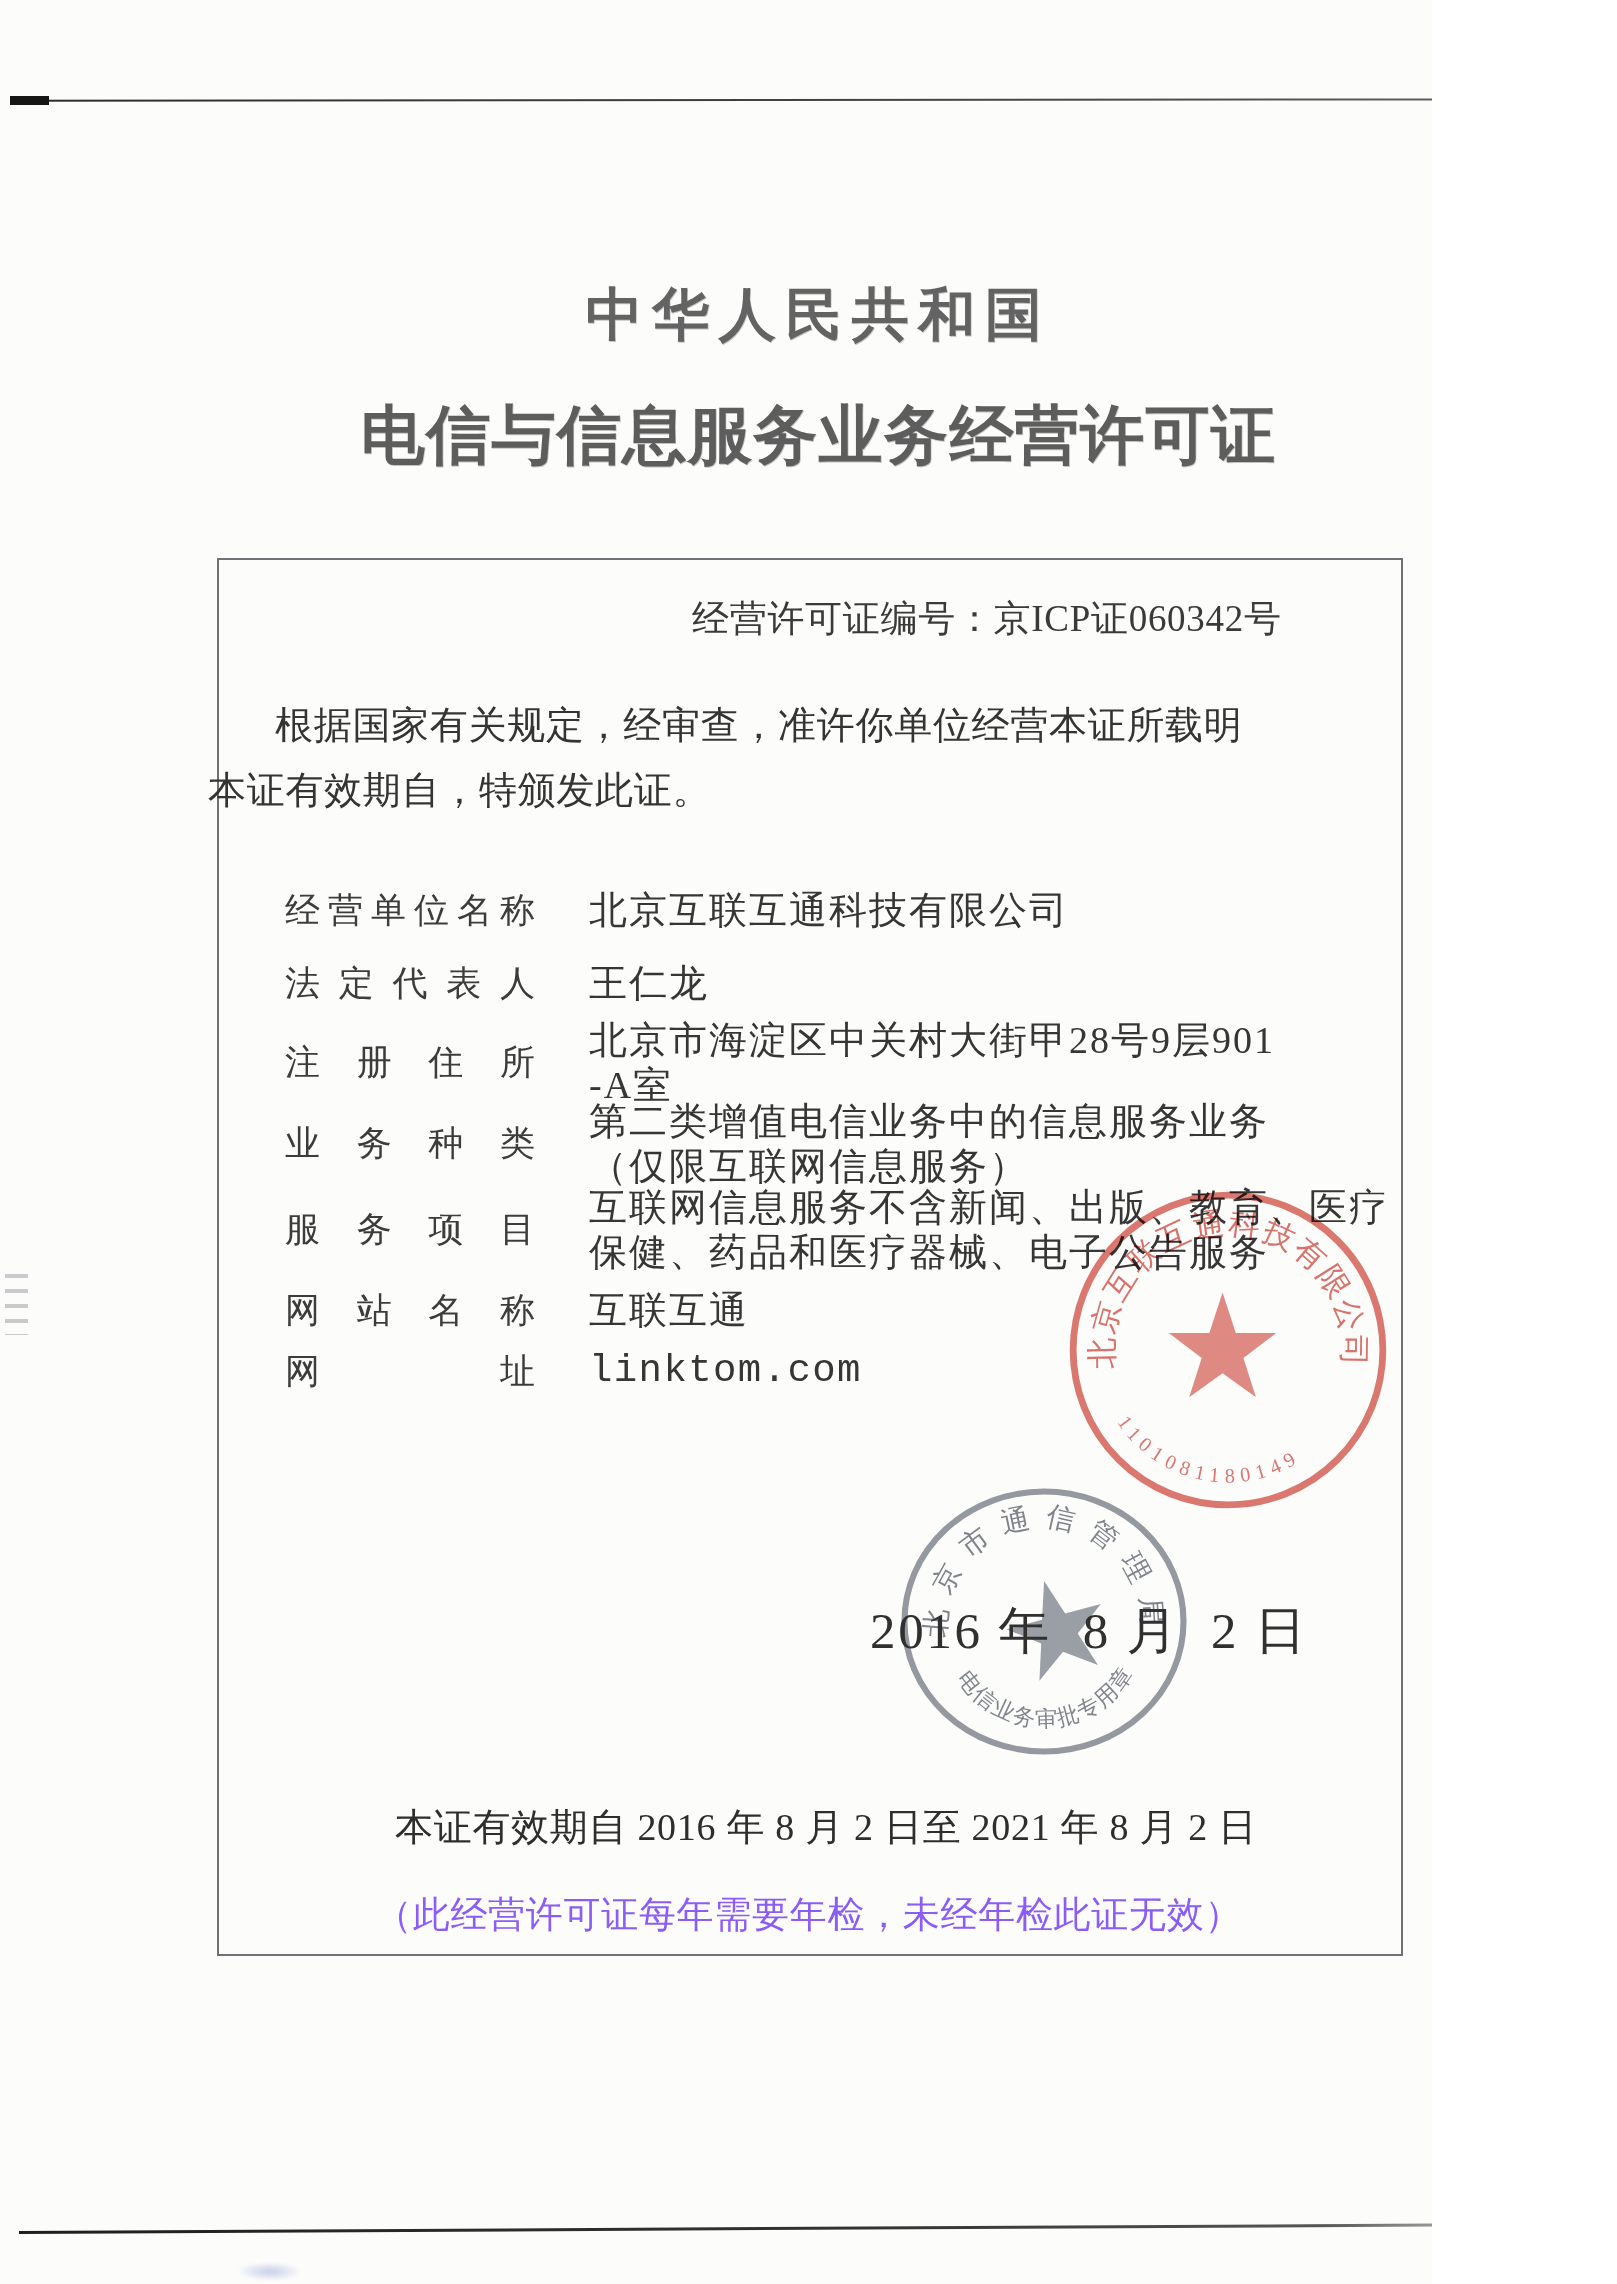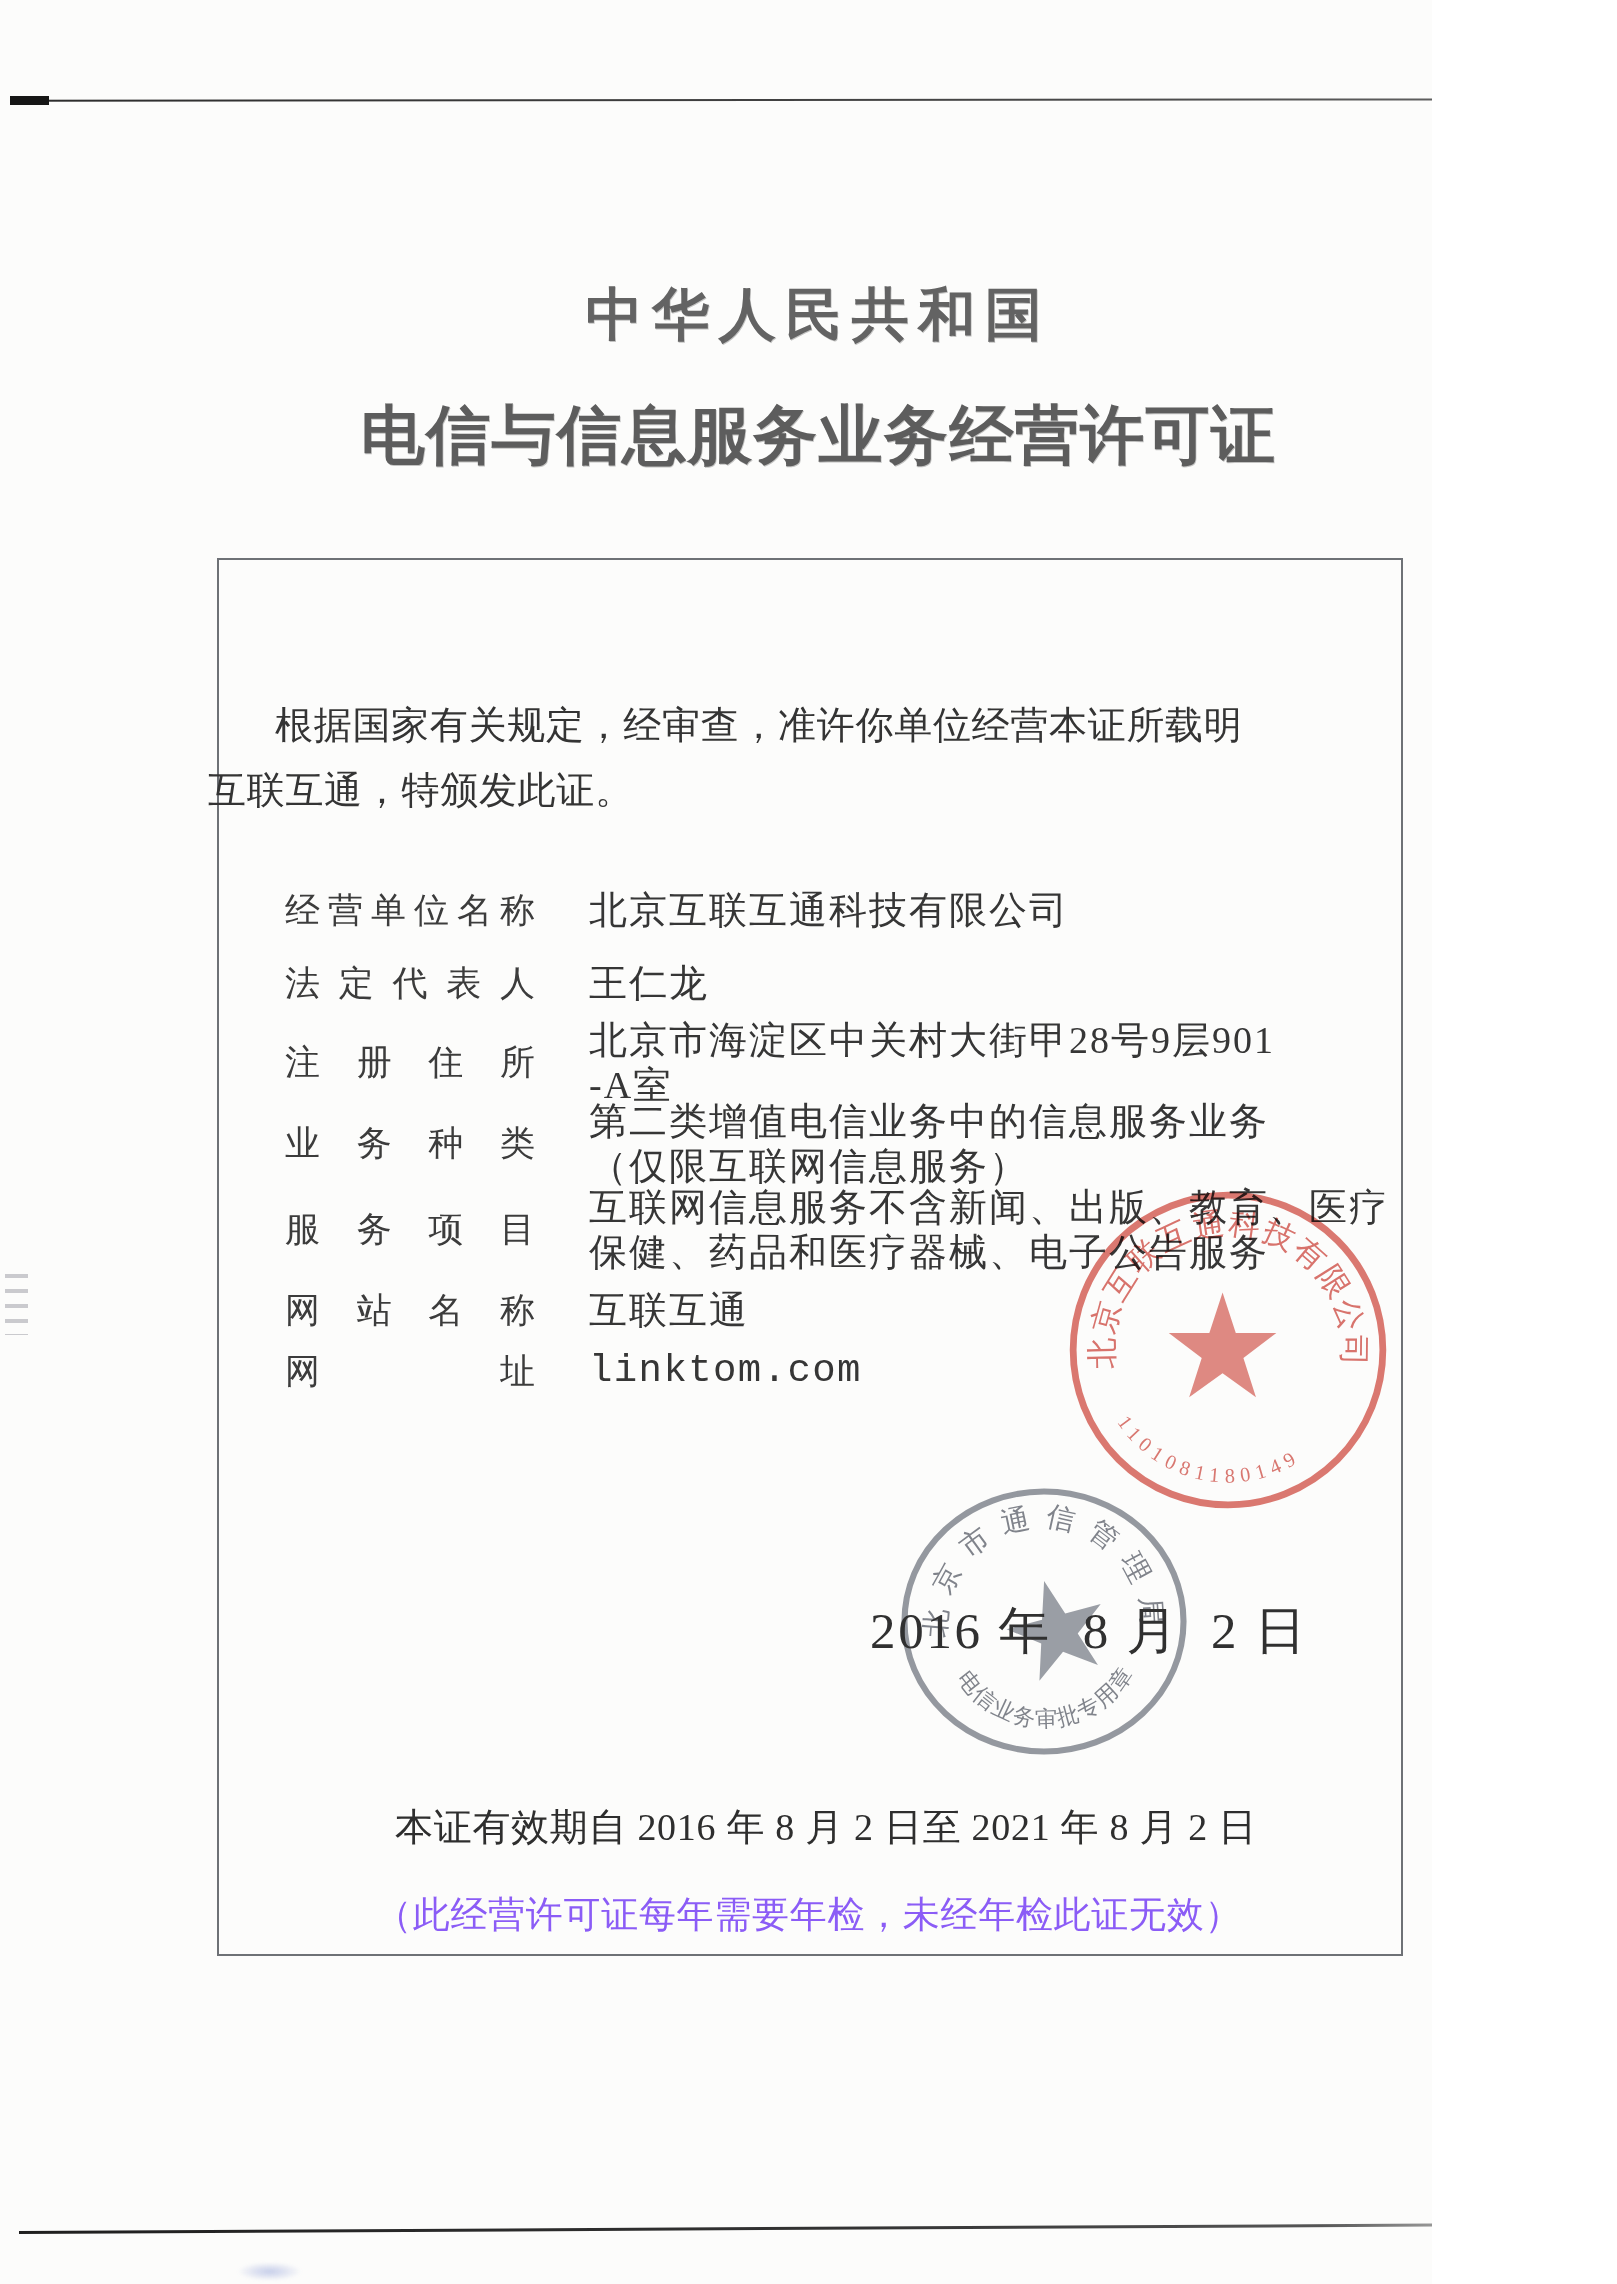--- a/index.html
+++ b/index.html
@@ -65,23 +65,26 @@
   <div class="abs bottom-blob"></div>
   <div class="abs corner-br"></div>
   <div class="abs blue-smudge"></div>
   <div class="abs left-smudge"></div>
 
   <div class="abs title t1">中华人民共和国</div>
   <div class="abs title t2">电信与信息服务业务经营许可证</div>
 
   <div class="abs box"></div>
 
+  <div class="abs license-line">
+    <span>经营许可证编号：</span><span>京ICP证060342号</span>
+  </div>
 
   <div class="abs intro intro1">根据国家有关规定，经审查，准许你单位经营本证所载明</div>
-  <div class="abs intro intro2">互联互通，特颁发此证。</div>
+  <div class="abs intro intro2">本证有效期自，特颁发此证。</div>
 
   <div class="field-row" style="top:889px;height:43px;">
     <div class="field-label jc">
         <span>经</span>
         <span>营</span>
         <span>单</span>
         <span>位</span>
         <span>名</span>
         <span>称</span>
       </div>

